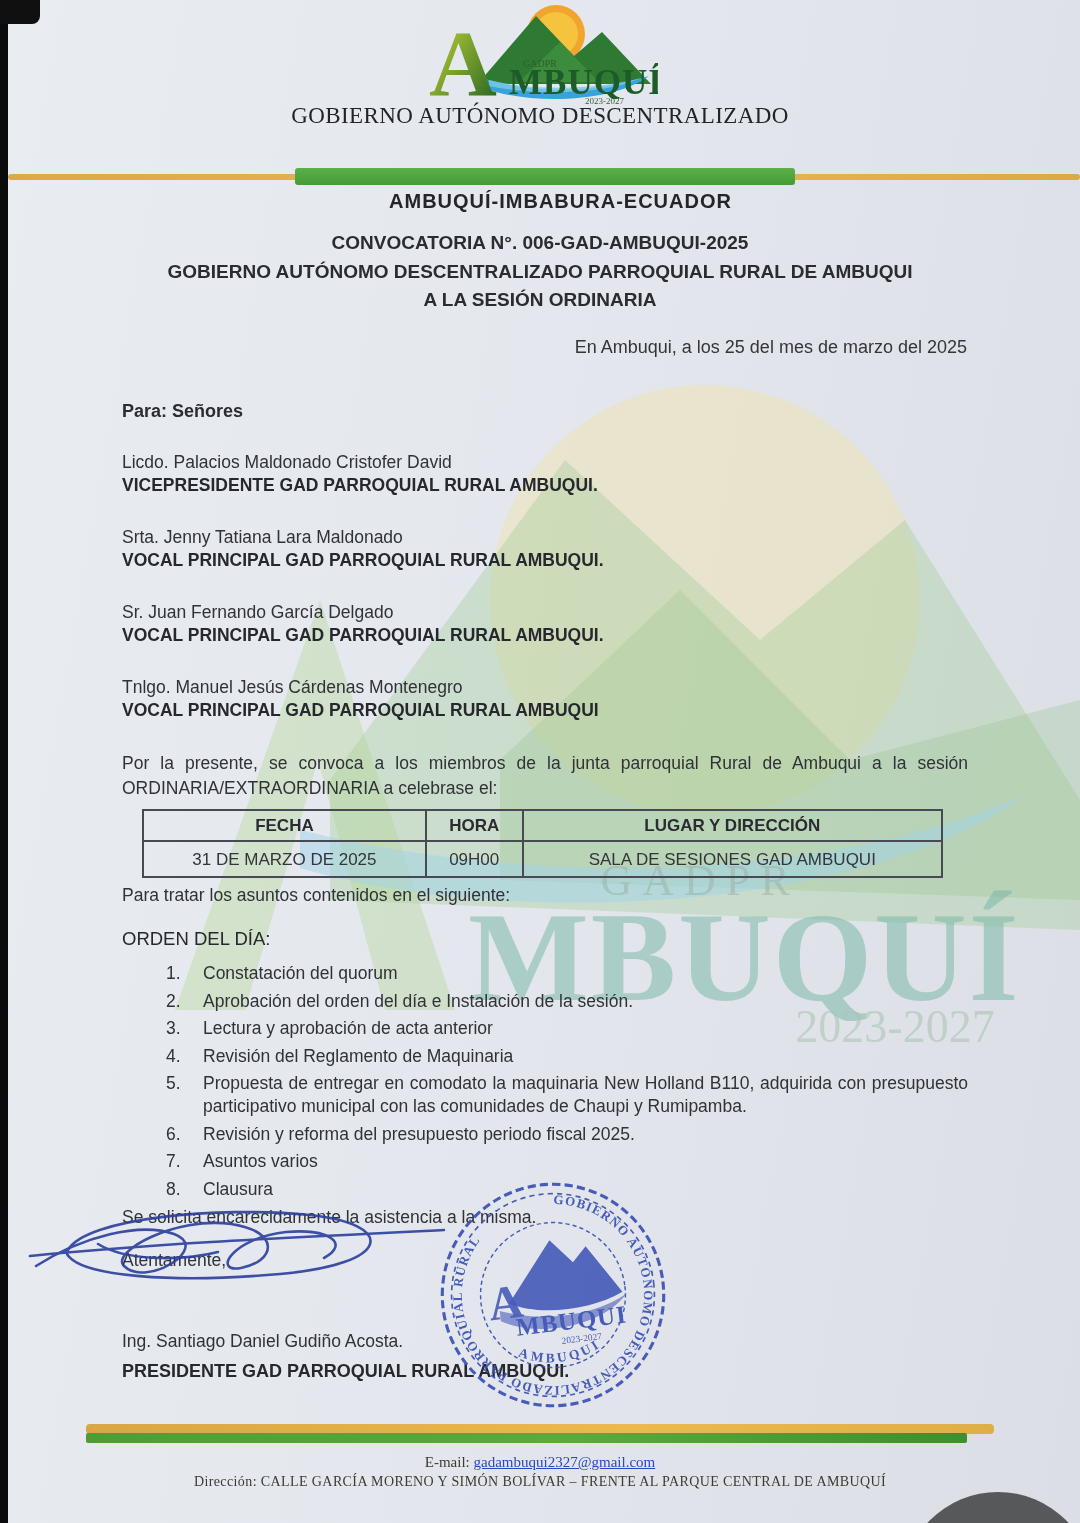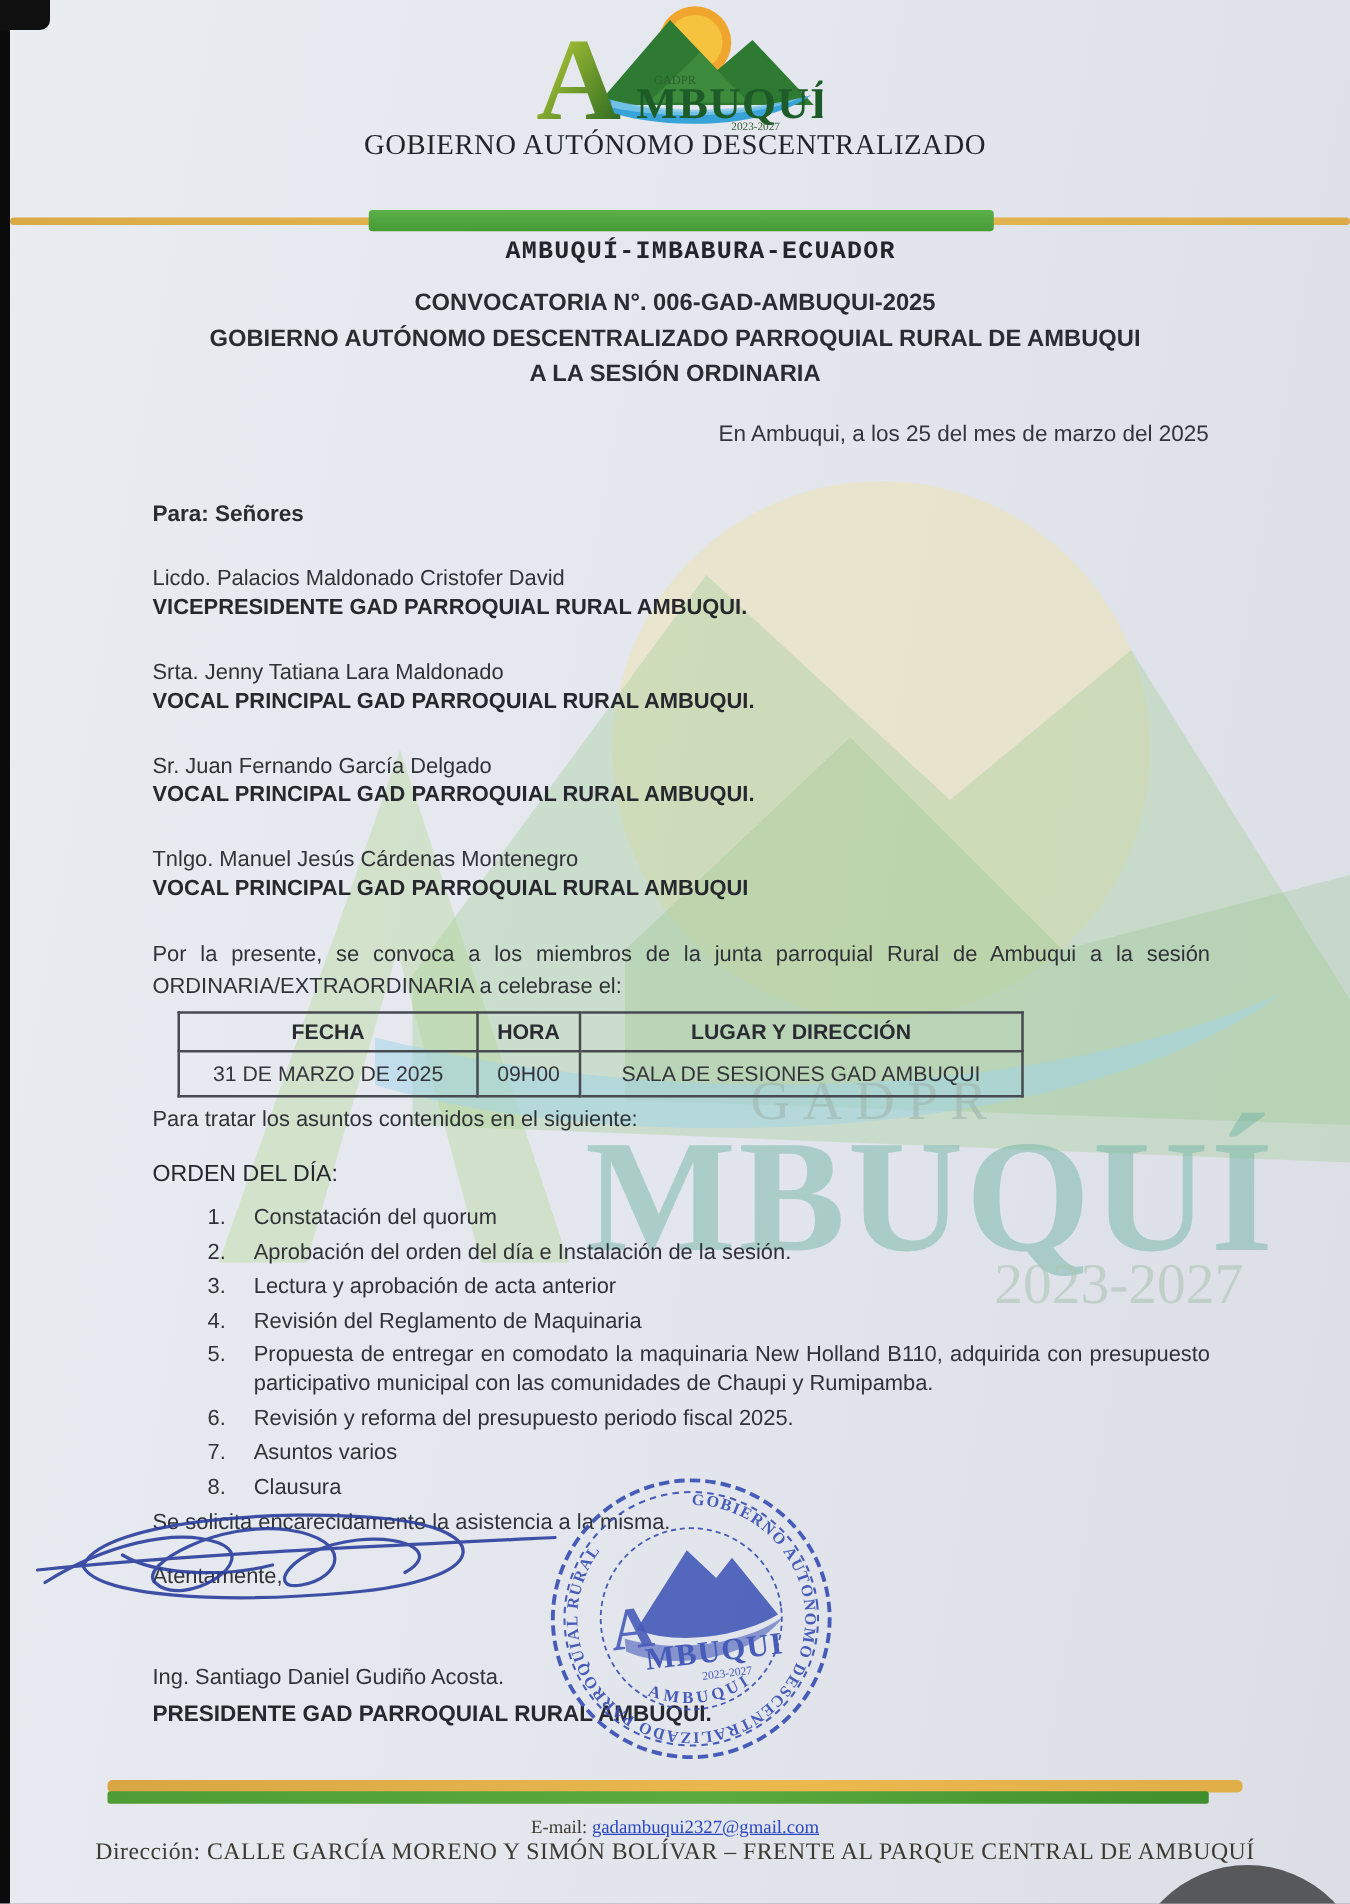--- a/index.html
+++ b/index.html
@@ -15,31 +15,31 @@
   
   .watermark{position:absolute;left:0;top:0;z-index:0;pointer-events:none;}
   
   .logo-wrap{position:absolute;top:4px;left:0;right:0;text-align:center;z-index:1;}
   .org-lines{position:absolute;top:102px;left:0;right:0;text-align:center;z-index:1;
     font-family:"Liberation Serif",serif;font-weight:normal;font-size:23px;line-height:28px;color:#222429;letter-spacing:.4px;}
   .divider1{position:absolute;top:168px;left:8px;right:0;height:18px;z-index:1;}
   .divider1 .thin{position:absolute;top:6px;left:0;right:0;height:6px;background:linear-gradient(90deg,#d9aa46,#e6ba55 55%,#d9aa46);border-radius:3px;}
   .divider1 .thick{position:absolute;top:0;left:287px;width:500px;height:17px;background:linear-gradient(180deg,#5cb04a,#459a35);border-radius:3px;}
   .location-line{position:absolute;top:190px;left:0;right:0;text-align:center;z-index:1;
-    font-family:Liberation Mono, monospace;font-weight:bold;font-size:20px;letter-spacing:1px;color:#23252a;padding-left:41px;}
+    font-family:Liberation Sans, sans-serif;font-weight:bold;font-size:20px;letter-spacing:1px;color:#23252a;padding-left:41px;}
   .title-block{position:absolute;top:229px;left:0;right:0;text-align:center;z-index:1;
     font-weight:bold;font-size:19px;line-height:28.5px;color:#2a2c31;}
   .dateline{position:absolute;top:337px;right:113px;font-size:18px;color:#33353a;z-index:1;}
   
   .main{position:absolute;left:122px;top:400px;width:846px;z-index:1;font-size:17.5px;line-height:23px;color:#303237;}
   .recipients-heading{font-weight:bold;font-size:18px;margin:0 0 28px 0;color:#2a2c31;}
   .recipient{margin:0 0 29px 0;}
   .recipient .role{font-weight:bold;color:#26282d;}
   .convocation{margin:25px 0 8px 0;text-align:justify;line-height:25px;}
-  table.meeting{border-collapse:collapse;margin-left:20px;width:677px;font-size:17px;}
+  table.meeting{border-collapse:collapse;margin-left:20px;width:801px;font-size:17px;}
   table.meeting th,table.meeting td{border:2px solid #474a50;text-align:center;padding:2px 4px;}
   table.meeting th{height:25px;font-size:17px;color:#2a2c31;}
   table.meeting td{height:30px;color:#33353a;}
   .after-table{margin:6px 0 0 0;}
   .agenda-heading{font-weight:normal;font-size:18.5px;margin:20px 0 12px 0;color:#26282d;}
   ol.agenda{margin:0;padding:0 0 0 44px;list-style:none;counter-reset:item;}
   ol.agenda li{counter-increment:item;position:relative;padding-left:37px;margin-bottom:4.5px;text-align:justify;line-height:23px;}
   ol.agenda li::before{content:counter(item) ".";position:absolute;left:0;top:0;}
   .closing-line{margin:5px 0 0 0;}
   .salutation{margin:20px 0 0 0;}
@@ -49,21 +49,21 @@
   
   .signature-svg{position:absolute;left:28px;top:1202px;z-index:2;}
   .stamp-svg{position:absolute;left:434px;top:1176px;z-index:2;transform:rotate(-7deg);opacity:.92;}
   
   .footer-rule{position:absolute;left:86px;top:1424px;width:908px;z-index:1;}
   .footer-rule .y{height:10px;background:linear-gradient(90deg,#d8a743,#ecb94f 60%,#e0ae47);border-radius:4px;}
   .footer-rule .g{height:10px;width:97%;margin-top:-1px;background:linear-gradient(90deg,#4f9c36,#5aaa3e 55%,#3e8f2d);border-radius:2px;}
   .footer-text{position:absolute;left:0;right:0;top:1452px;text-align:center;z-index:1;
     font-family:"Liberation Serif",serif;font-size:15px;line-height:20px;color:#3c3b33;}
   .footer-text .email-link{color:#2a46c2;text-decoration:underline;cursor:pointer;}
-  .footer-text .addr{font-size:19px;letter-spacing:.4px;}
+  .footer-text .addr{font-size:14px;letter-spacing:.4px;}
 </style>
 </head>
 <body>
 
 <div class="page">
 
   <svg class="watermark" width="1080" height="1523" viewBox="0 0 1080 1523">
     <circle cx="705" cy="600" r="215" fill="#f0e2a8" opacity="0.45"></circle>
     <polygon points="330,780 565,460 760,640 905,520 1080,800 1080,930 330,900" fill="#a9cf9f" opacity="0.42"></polygon>
     <polygon points="500,760 680,590 850,760 1080,700 1080,900 500,880" fill="#94c48c" opacity="0.30"></polygon>

